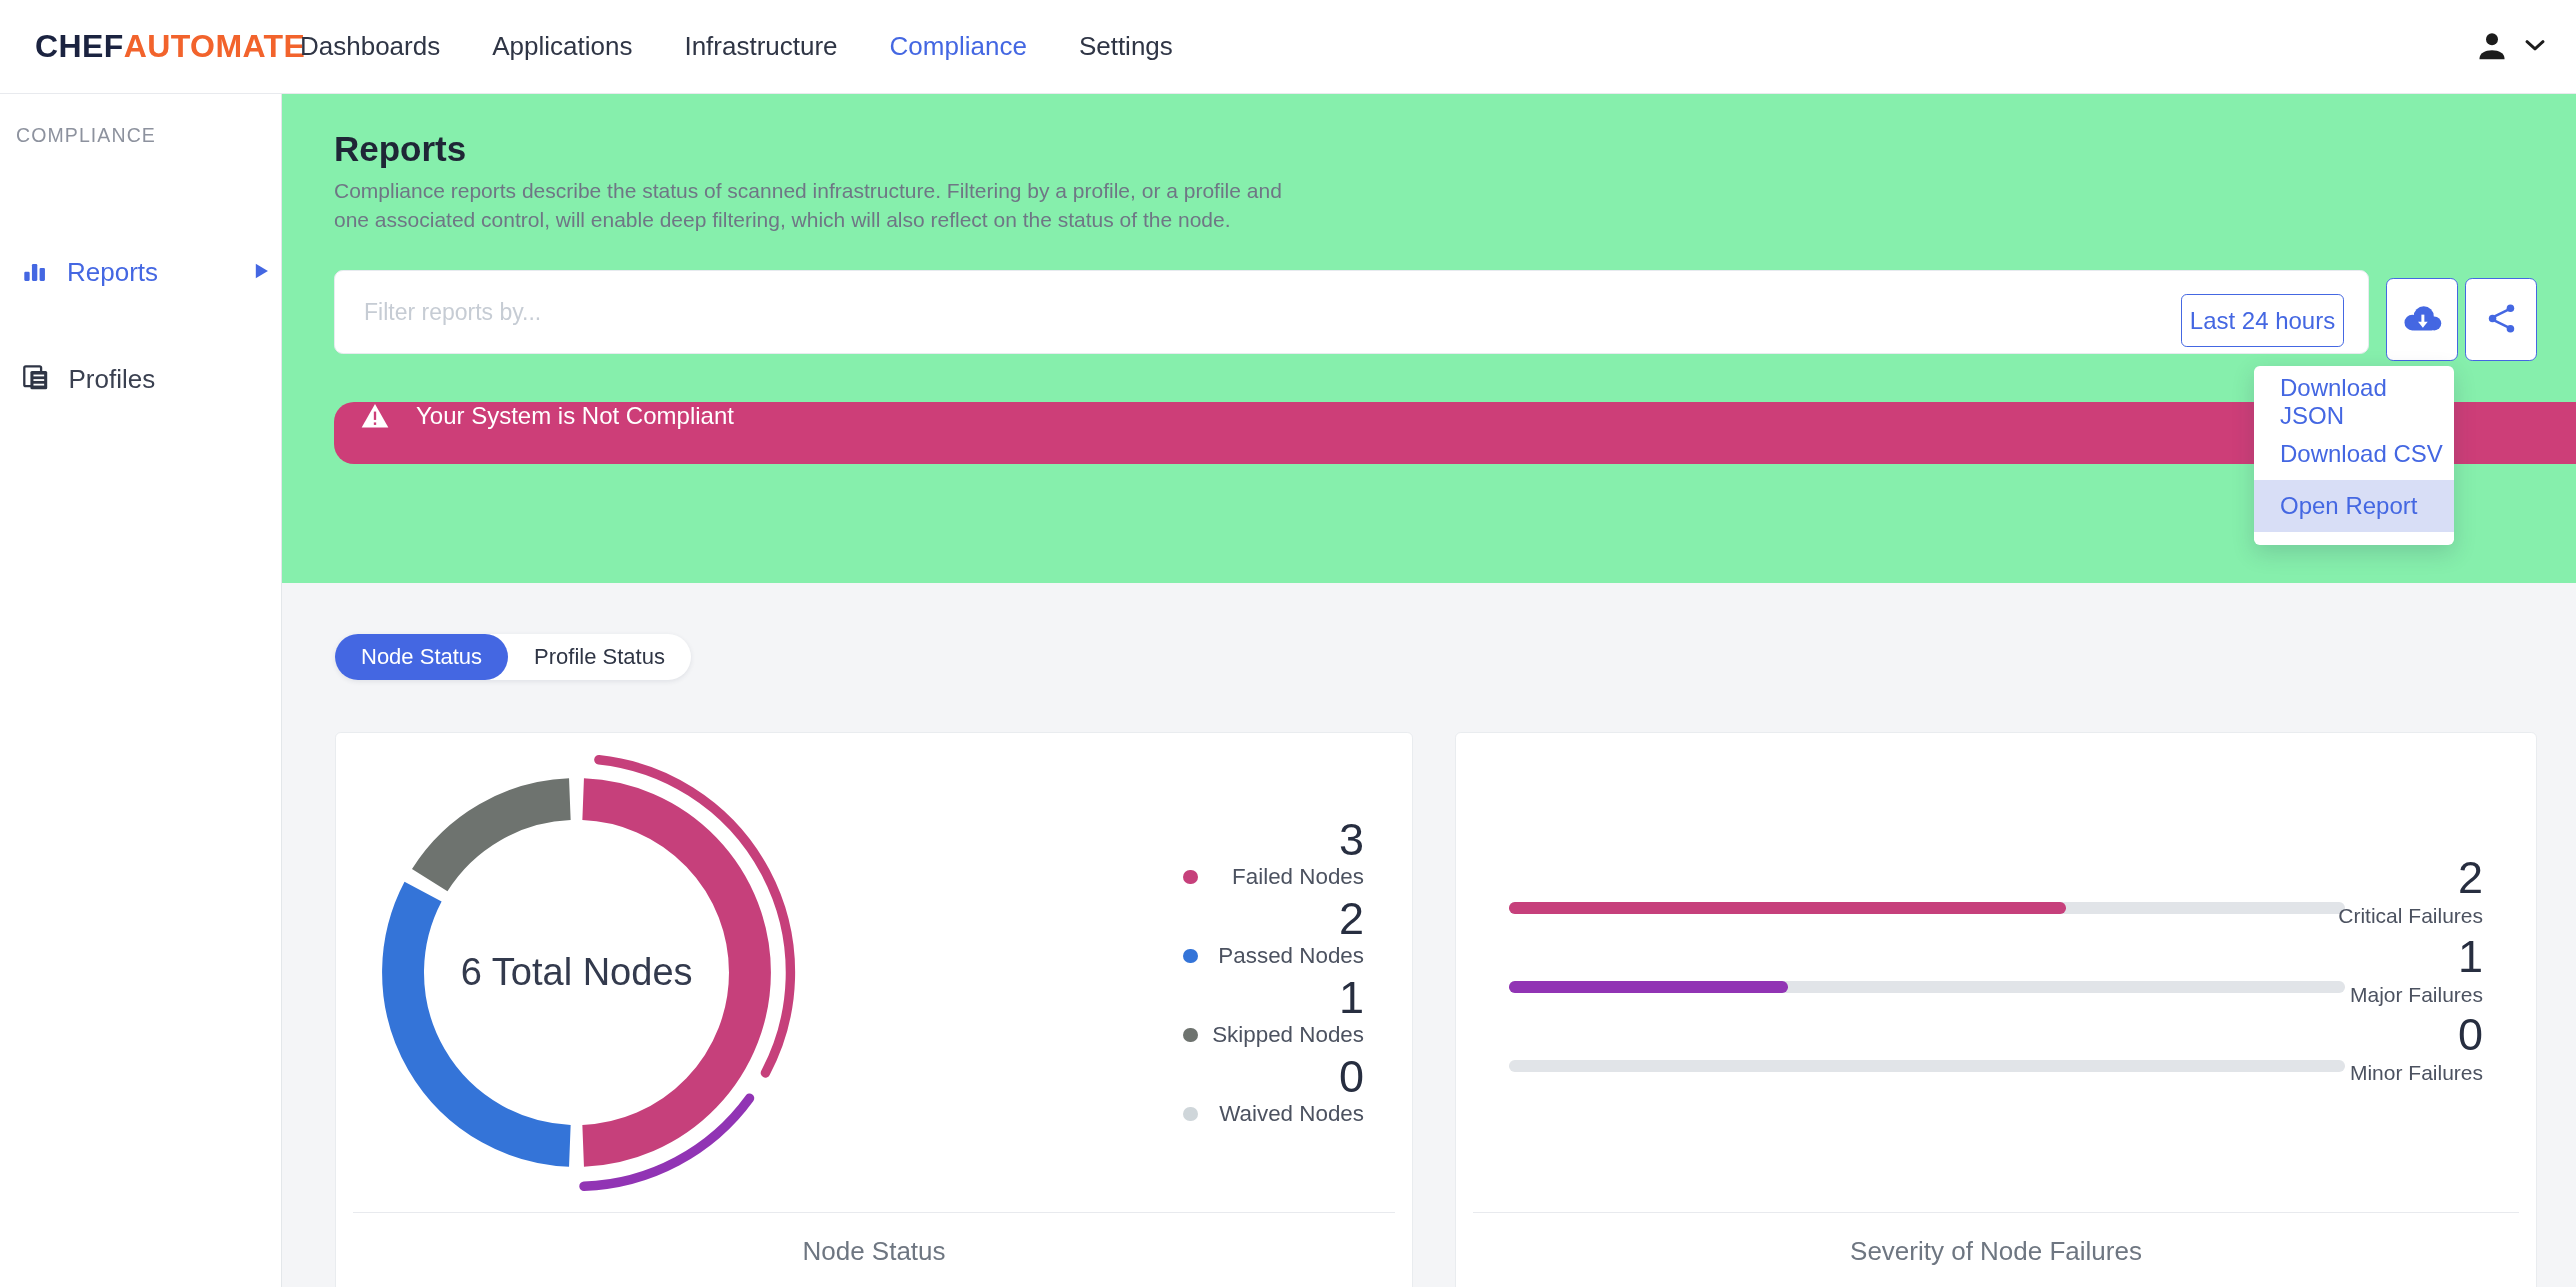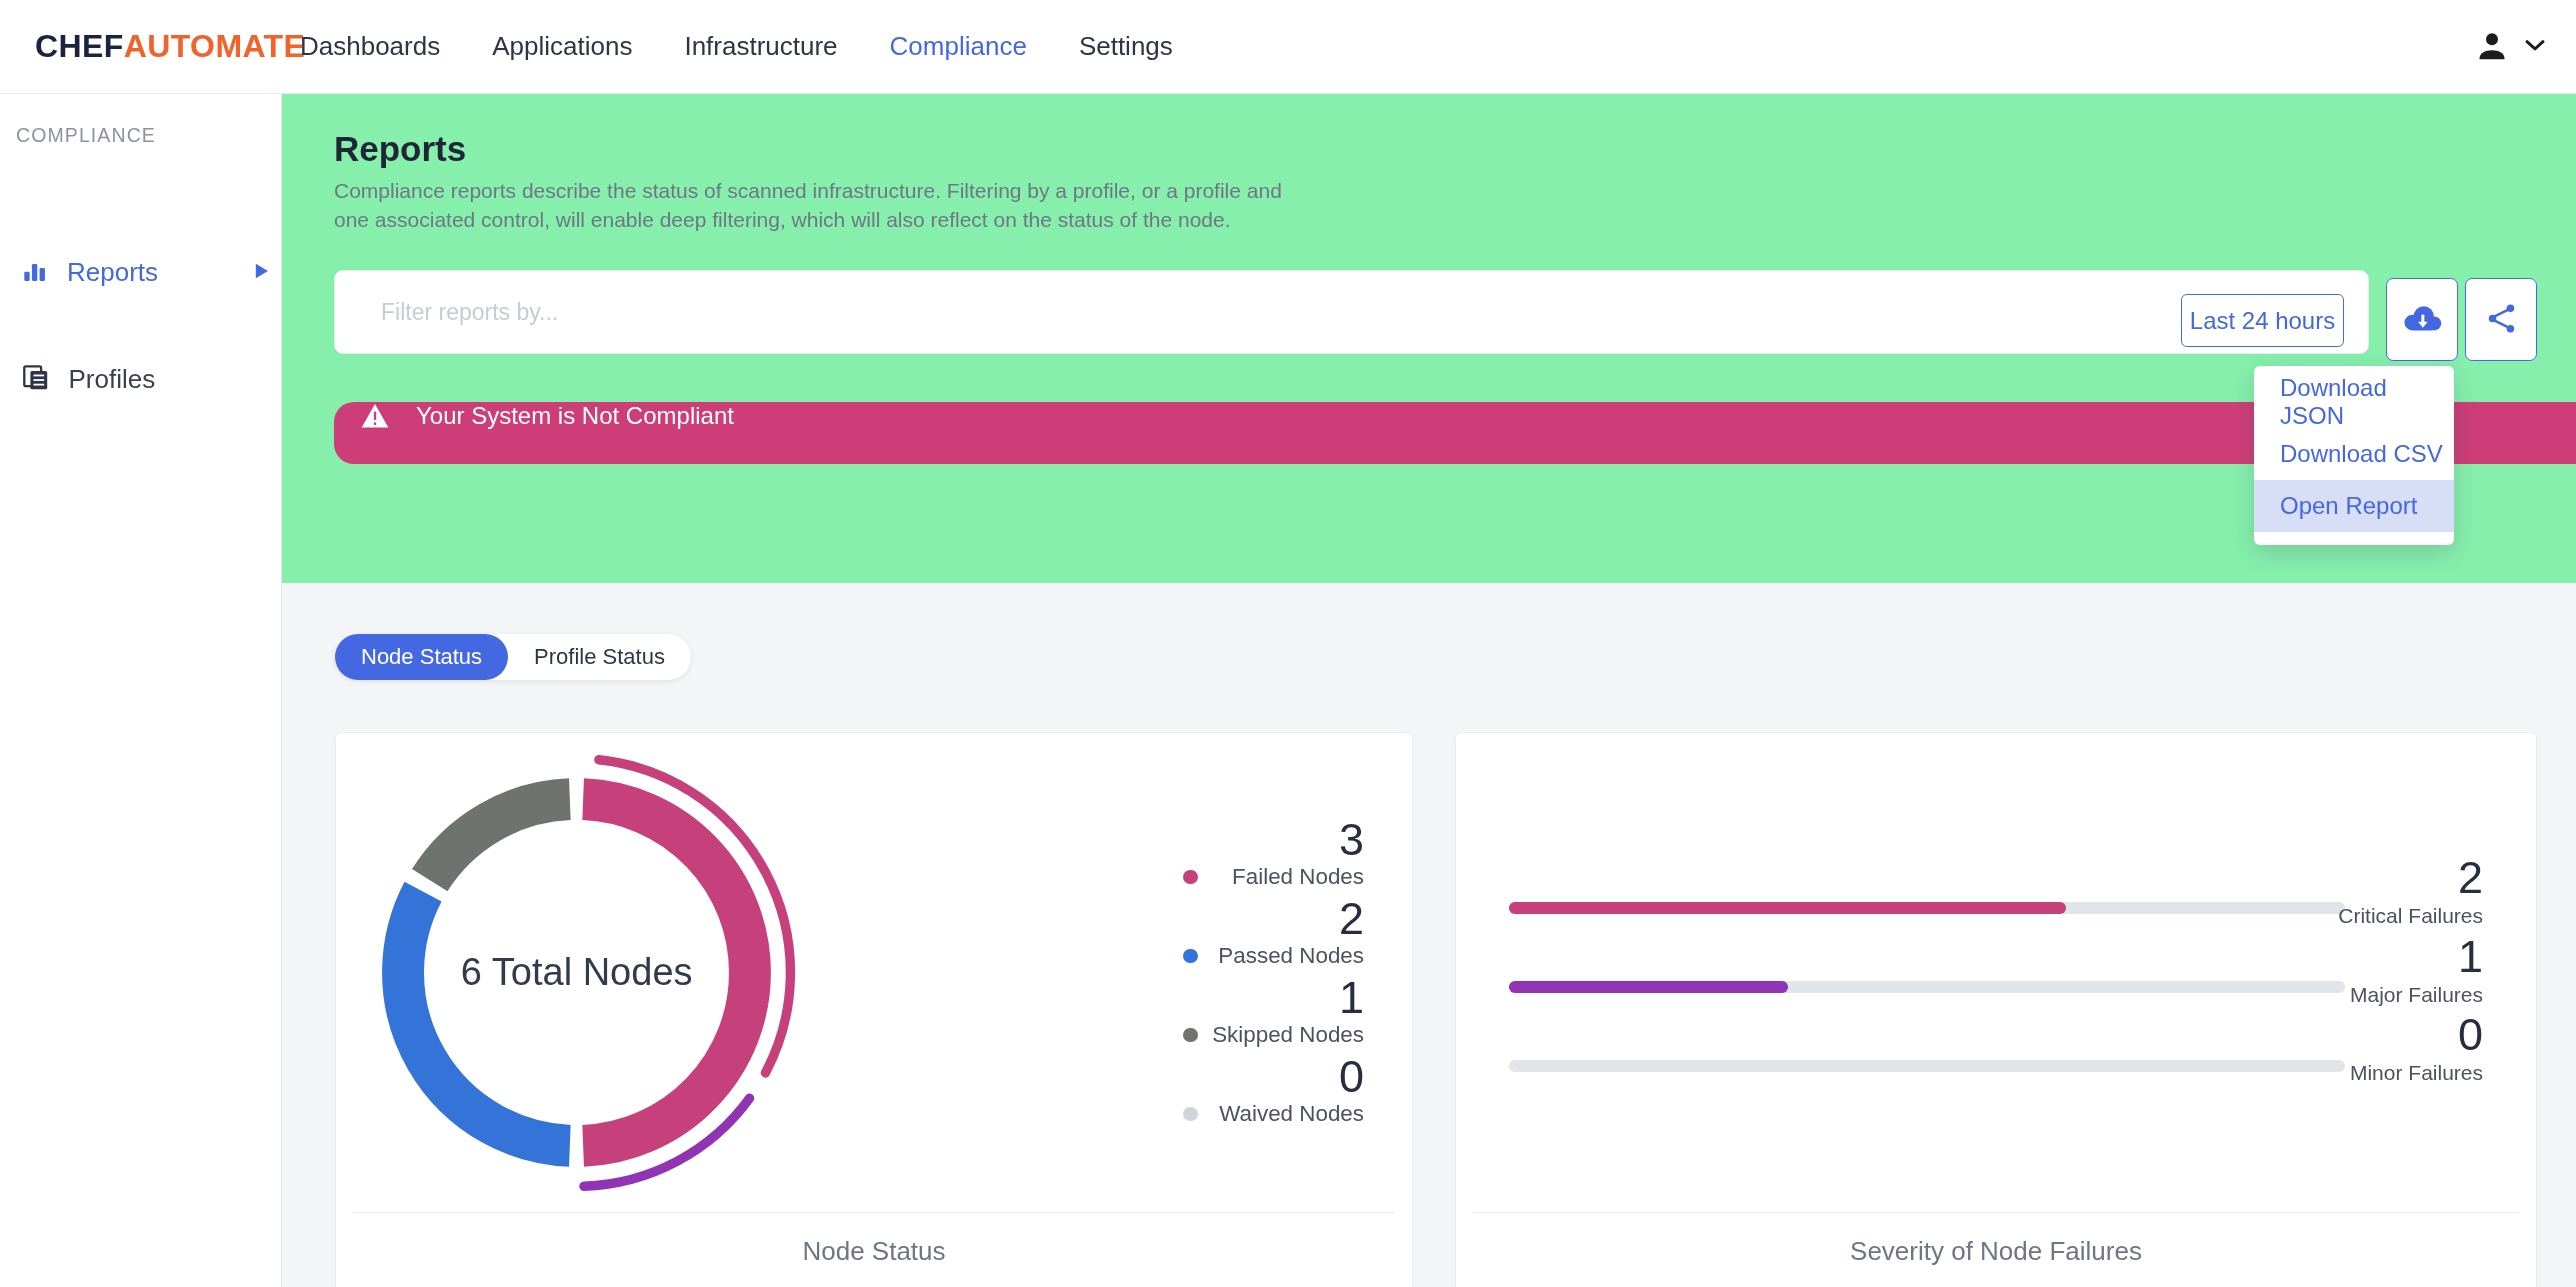--- a/index.html
+++ b/index.html
@@ -30,21 +30,21 @@
 
   
   #gray-zone{position:absolute;left:281px;top:583px;width:2295px;height:704px;background:#f4f5f7;}
 
   
   #page-title{position:absolute;left:334px;top:129px;font-size:35px;font-weight:600;color:#1f2636;}
   .desc-line{position:absolute;left:334px;font-size:21px;line-height:24.6px;color:#6f7685;}
 
   
   #filter-input{position:absolute;left:334px;top:270px;width:2035px;height:84px;box-sizing:border-box;
-    border:1.4px solid #e7ebef;border-radius:8.7px;background:#fff;padding:0 46px;font-size:23px;
+    border:1.4px solid #e7ebef;border-radius:8.7px;background:#fff;padding:0 29px;font-size:23px;
     color:#3a4050;outline:none;font-family:"Liberation Sans",sans-serif;}
   #filter-input::placeholder{color:#c6ccd4;}
   #last24-btn{position:absolute;left:2181px;top:294px;width:163px;height:53px;box-sizing:border-box;
     border:1.4px solid #4467e2;border-radius:5.8px;background:#fff;color:#4467e2;font-size:24px;
     display:flex;align-items:center;justify-content:center;cursor:pointer;}
   .icon-btn{position:absolute;top:278px;width:72px;height:83px;box-sizing:border-box;border:1.4px solid #4467e2;
     border-radius:7.2px;background:#fff;display:flex;align-items:center;justify-content:center;cursor:pointer;}
   #download-btn{left:2386px;}
   #share-btn{left:2465px;}
 

